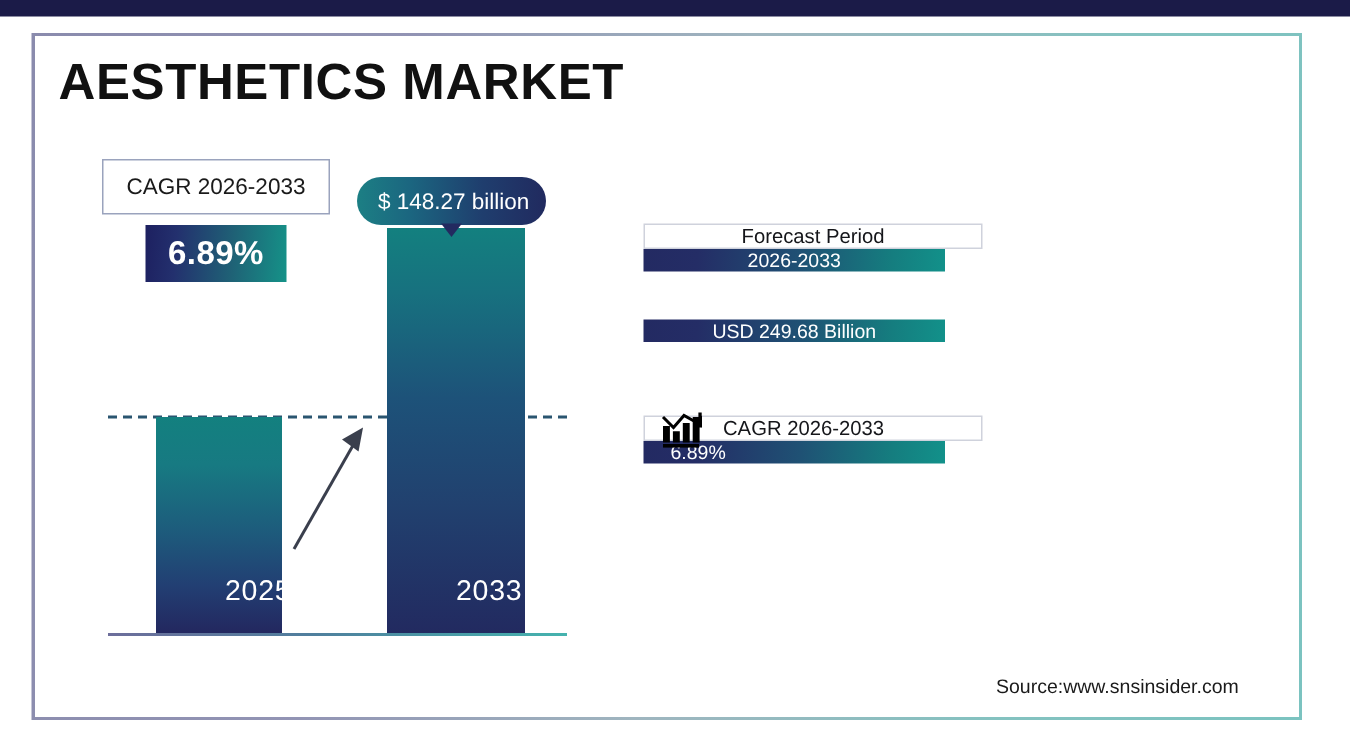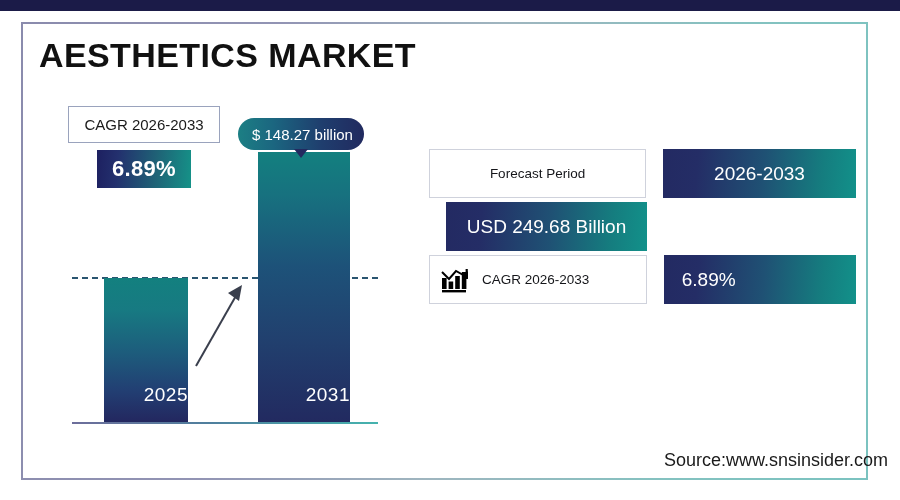--- a/index.html
+++ b/index.html
@@ -120,24 +120,25 @@
   .bar-2033 {
     left: 198px;
     width: 92px;
     height: 270px;
     background: linear-gradient(180deg, #13807f 0%, #17717f 16%, #1d5279 42%, #21416f 68%, #222a60 100%);
   }
   .bar-label {
     position: absolute;
     bottom: 16px;
     width: 100%;
-    text-align: right;
+    text-align: left;
     color: #ffffff;
     font-size: 19px;
     letter-spacing: 0.5px;
+    padding-left: 46px;
   }
   
   .pill {
     position: absolute;
     height: 32px;
     border-radius: 16px;
     display: flex;
     align-items: center;
     justify-content: flex-start;
     color: #ffffff;
@@ -178,23 +179,24 @@
 
   
   .spec-table {
     position: absolute;
     left: 429px;
     top: 149px;
     width: 427px;
   }
   .spec-row {
     display: flex;
-    height: 49px;
+    height: 60px;
     margin-bottom: 4px;
     box-sizing: border-box;
+    flex-direction: column;
   }
   .spec-key {
     width: 226px;
     background: #ffffff;
     border: 1px solid #cfd2dc;
     box-sizing: border-box;
     display: flex;
     align-items: center;
     justify-content: center;
     position: relative;
@@ -215,34 +217,33 @@
     height: 26px;
   }
   .spec-val {
     width: 201px;
     box-sizing: border-box;
     background: linear-gradient(95deg, #232a62 0%, #242d66 18%, #1f5174 52%, #157d7f 82%, #12918a 100%);
     display: flex;
     align-items: center;
     justify-content: center;
     color: #ffffff;
-    font-size: 19px;
-    white-space: nowrap;
-    margin-left: 17px;
+    font-size: 13px;
+    white-space: nowrap;
   }
   .spec-row.left-val .spec-val {
     justify-content: flex-start;
     padding-left: 18px;
   }
 
   .source {
     position: absolute;
     left: 664px;
     top: 450px;
-    font-size: 18px;
+    font-size: 13px;
     color: #1a1a1a;
     white-space: nowrap;
   }
 </style>
 </head>
 <body>
 
 <div id="infographic">
 
   <div class="top-bar"></div>
@@ -260,21 +261,21 @@
 
   <div class="chart">
 
     <div class="dash-line"></div>
 
     <div class="bar bar-2025">
       <div class="bar-label">2025</div>
     </div>
 
     <div class="bar bar-2033">
-      <div class="bar-label">2031</div>
+      <div class="bar-label">2033</div>
     </div>
 
     <div class="axis-line"></div>
 
     <div class="pill pill-2033">
       <span>$ 148.27 billion</span>
     </div>
 
 
     <svg class="growth-arrow" viewBox="0 0 60 92">

